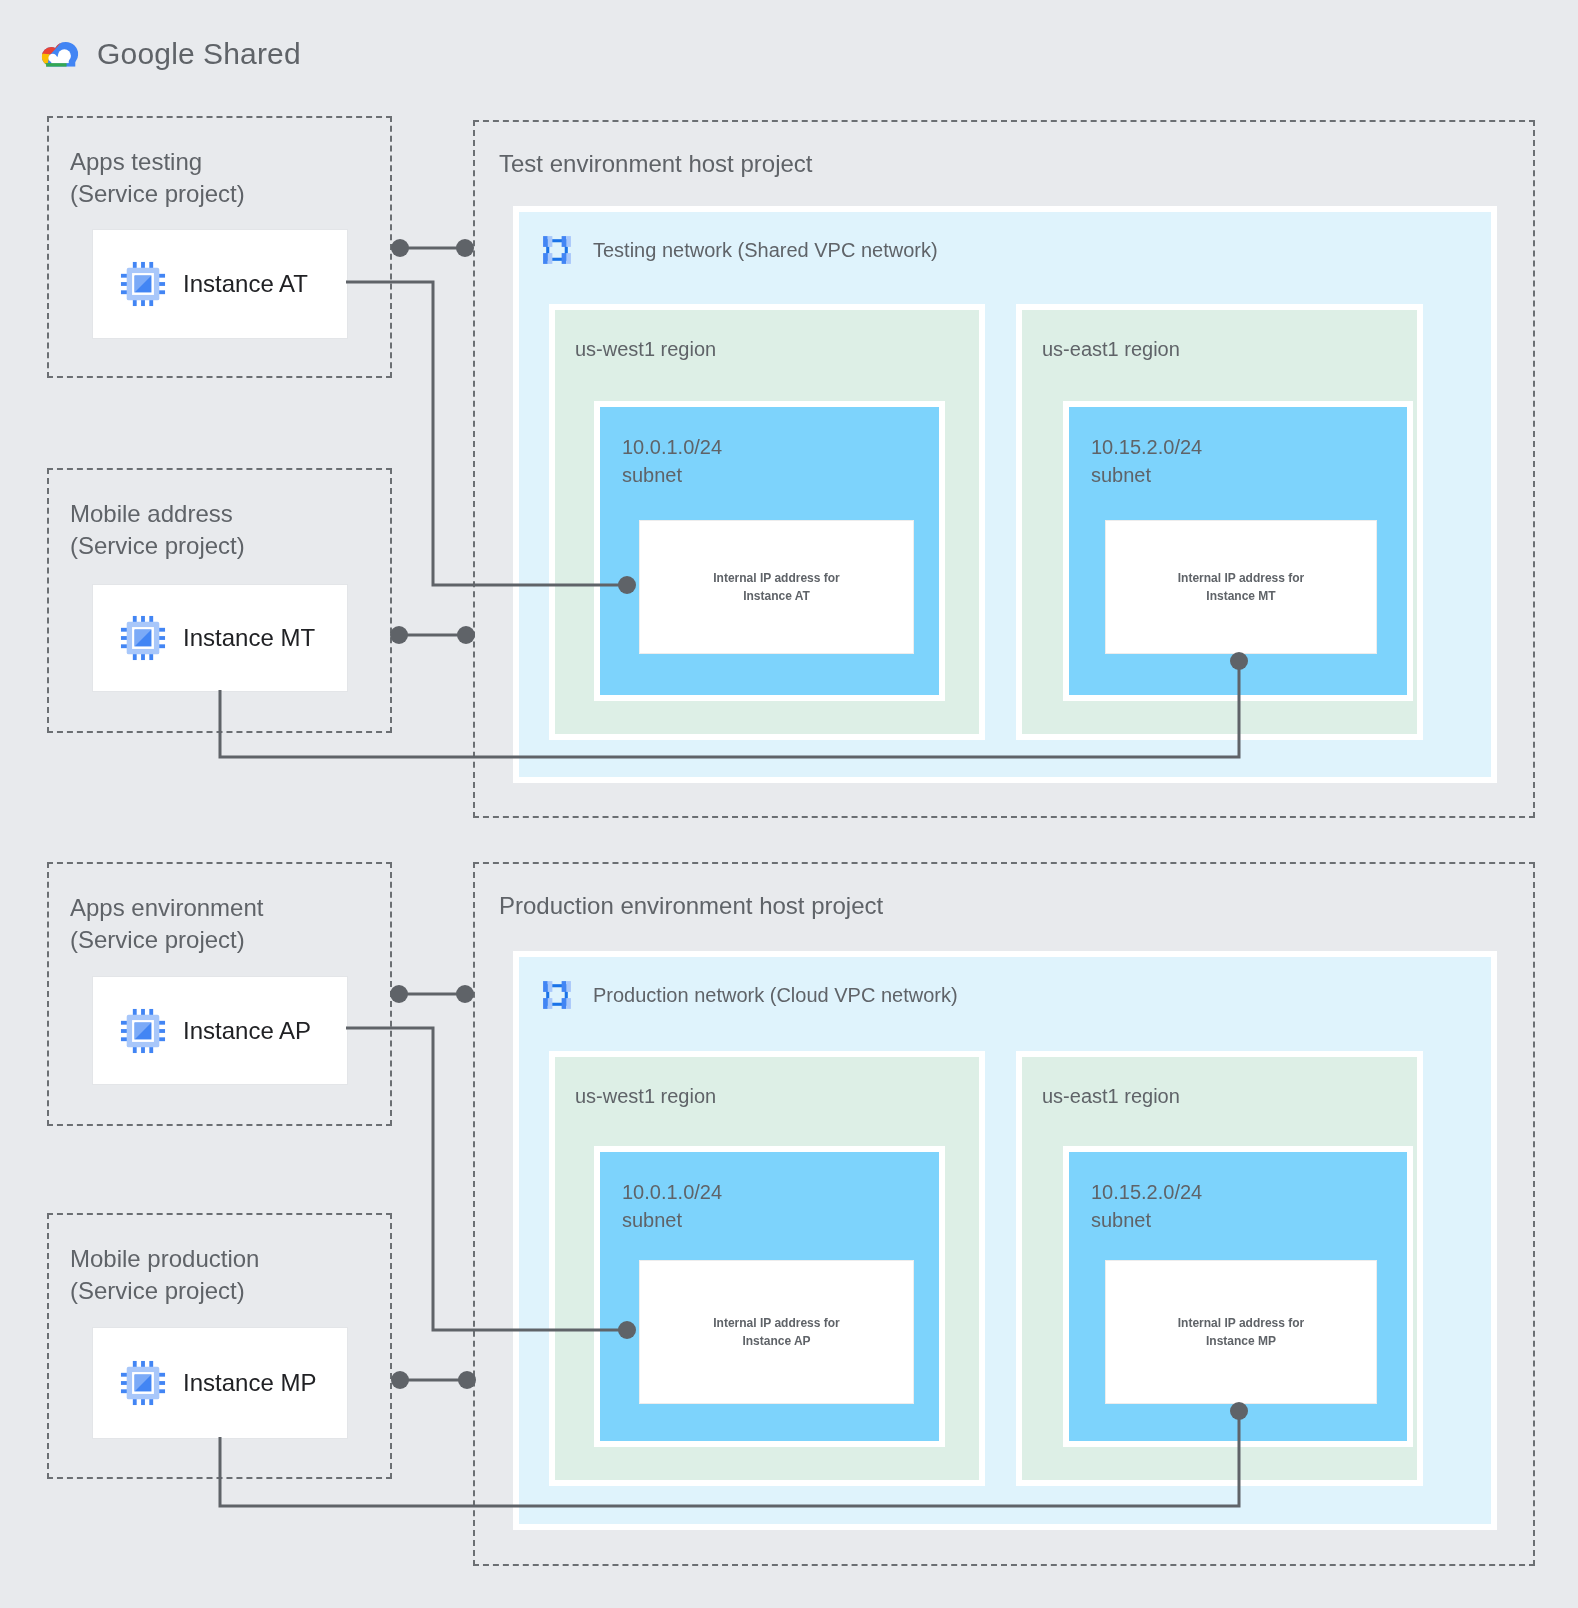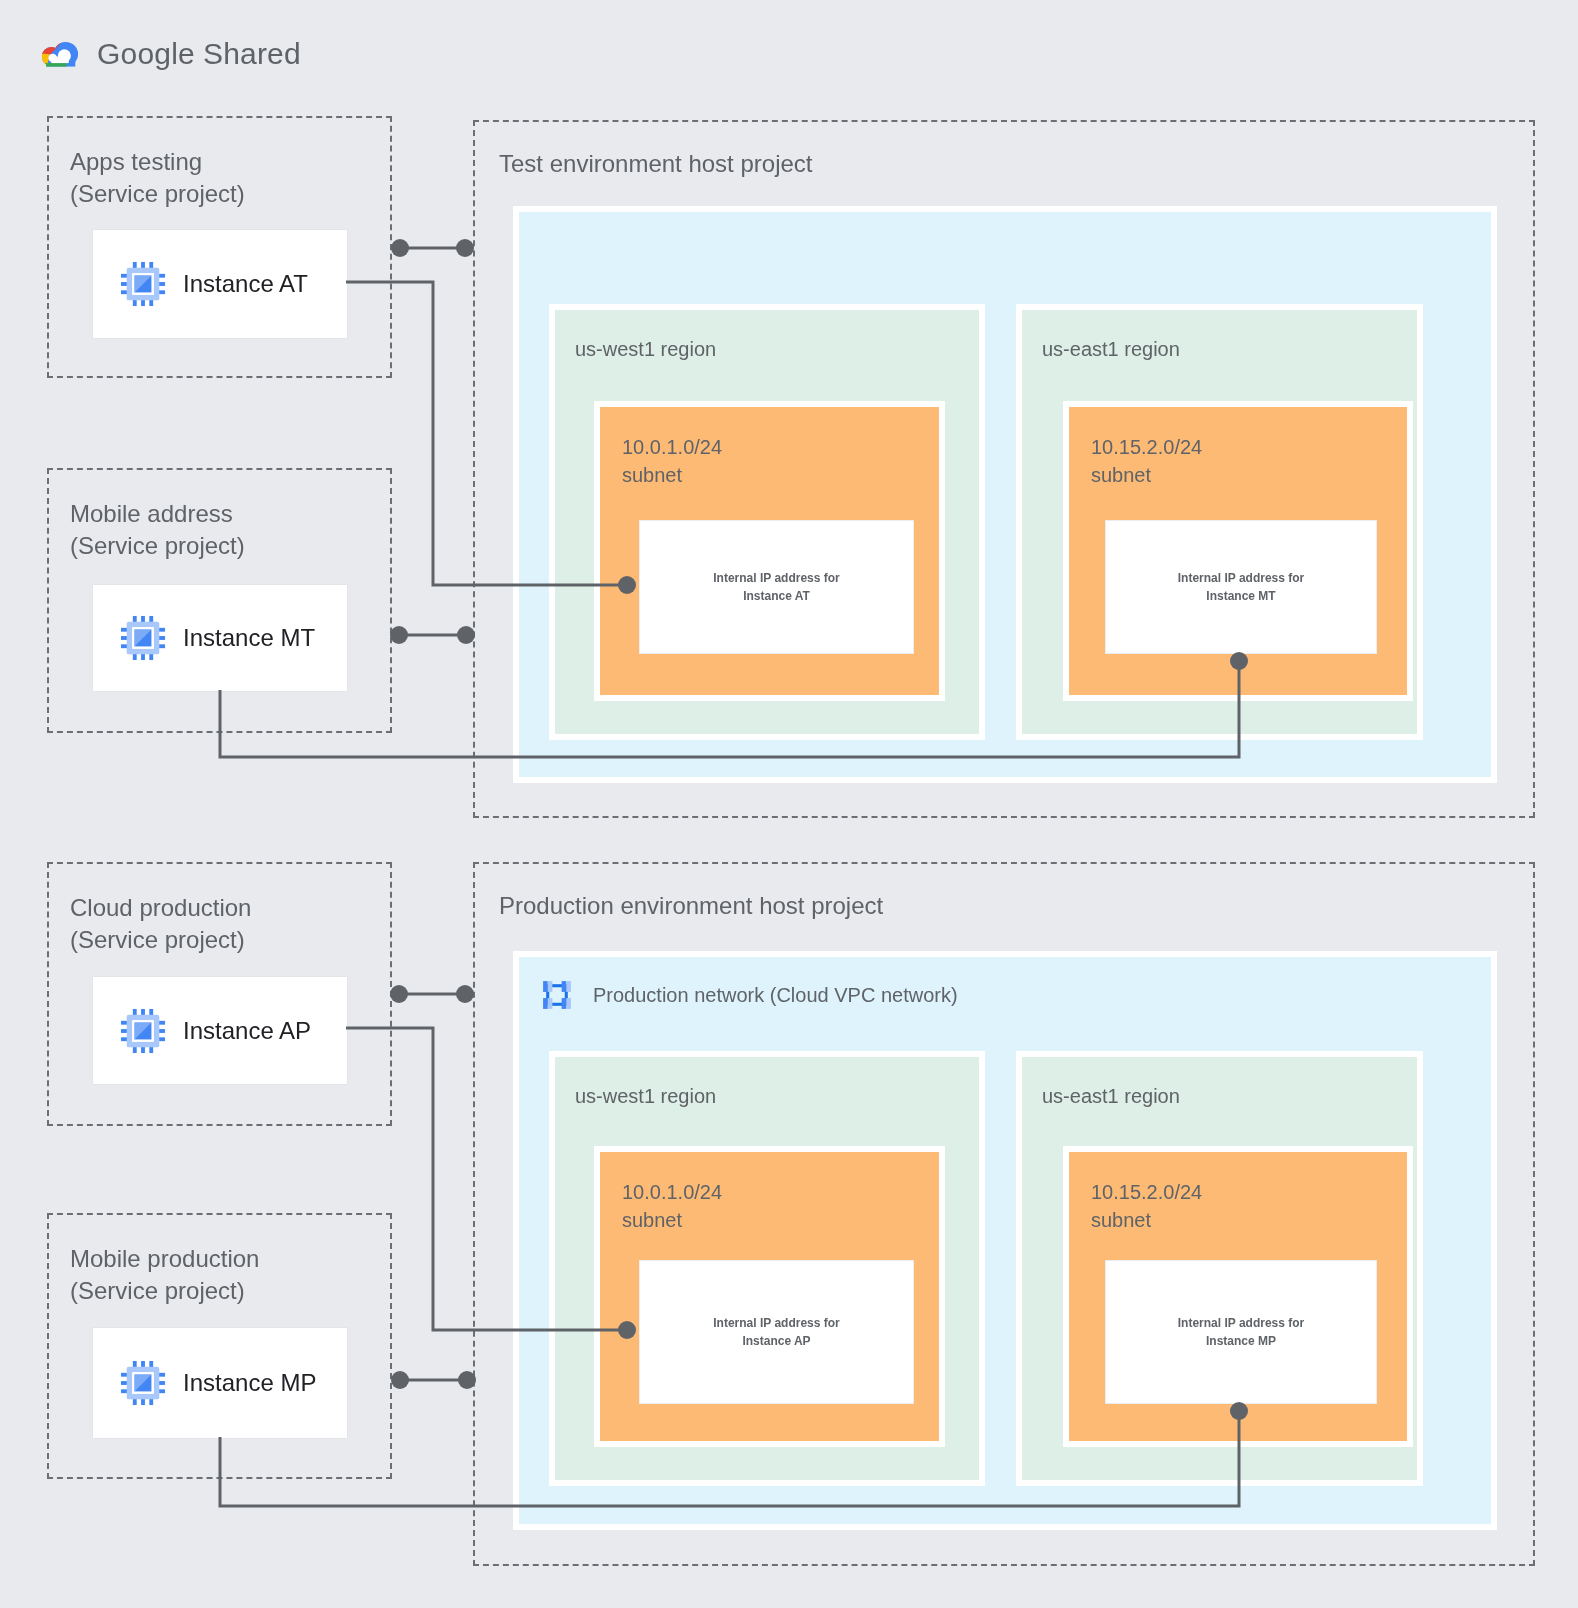--- a/index.html
+++ b/index.html
@@ -17,21 +17,21 @@
                  display:flex;align-items:center;padding-left:27px;gap:17px;}
   .instance-label{font-size:24px;color:#202124;}
 
   .vpc-box{position:absolute;background:#dff3fc;box-shadow:0 0 0 6px #ffffff;}
   .vpc-header{position:absolute;left:21px;top:21px;display:flex;align-items:center;gap:19px;}
   .vpc-header .net-label{font-size:20px;color:#5f6368;}
 
   .region-box{position:absolute;background:#ddefe6;box-shadow:0 0 0 6px #ffffff;}
   .region-label{position:absolute;left:20px;top:28px;font-size:20px;color:#5f6368;}
 
-  .subnet-box{position:absolute;background:#fdba74;box-shadow:0 0 0 6px #ffffff;}
+  .subnet-box{position:absolute;background:#7dd3fc;box-shadow:0 0 0 6px #ffffff;}
   .subnet-label{position:absolute;left:22px;top:26px;font-size:20px;line-height:1.4;color:#5f6368;}
 
   .ip-box{position:absolute;background:#ffffff;border:1px solid #ededed;box-sizing:border-box;
           display:flex;flex-direction:column;align-items:center;justify-content:center;
           font-size:12px;font-weight:700;color:#5f6368;line-height:1.5;text-align:center;}
 
   .overlay{position:absolute;left:0;top:0;pointer-events:none;}
 </style>
 </head>
 <body>
@@ -118,20 +118,34 @@
         <rect x="7.6" y="7.6" width="8.8" height="8.8" fill="#4285f4"></rect>
         <polygon points="7.6,7.6 16.4,7.6 7.6,16.4" fill="#7baaf7"></polygon>
       </svg>
       <span class="instance-label">Instance MT</span>
     </div>
   </div>
 
   <div class="dashed-box" style="left:473px;top:120px;width:1062px;height:698px;">
     <div class="proj-title" style="left:24px;top:26px;">Test environment host project</div>
     <div class="vpc-box" style="left:44px;top:90px;width:972px;height:565px;">
+      <div class="vpc-header">
+        <svg width="34" height="34" viewBox="0 0 44 44">
+          <rect x="10" y="10" width="24" height="24" fill="none" stroke="#1a73e8" stroke-width="4"></rect>
+          <rect x="4" y="4" width="6" height="14" fill="#4285f4"></rect>
+            <rect x="10" y="4" width="6" height="14" fill="#a8c7fa"></rect>
+          <rect x="28" y="4" width="6" height="14" fill="#4285f4"></rect>
+            <rect x="34" y="4" width="6" height="14" fill="#a8c7fa"></rect>
+          <rect x="4" y="26" width="6" height="14" fill="#4285f4"></rect>
+            <rect x="10" y="26" width="6" height="14" fill="#a8c7fa"></rect>
+          <rect x="28" y="26" width="6" height="14" fill="#4285f4"></rect>
+            <rect x="34" y="26" width="6" height="14" fill="#a8c7fa"></rect>
+        </svg>
+        <span class="net-label">Testing network (Shared VPC network)</span>
+      </div>
 
       <div class="region-box" style="left:36px;top:98px;width:424px;height:424px;">
         <div class="region-label">us-west1 region</div>
         <div class="subnet-box" style="left:45px;top:97px;width:339px;height:288px;">
           <div class="subnet-label">
             <div>10.0.1.0/24</div>
             <div>subnet</div>
           </div>
           <div class="ip-box" style="left:39px;top:113px;width:275px;height:134px;">
             <div>Internal IP address for</div>
@@ -151,21 +165,21 @@
             <div>Internal IP address for</div>
             <div>Instance MT</div>
           </div>
         </div>
       </div>
     </div>
   </div>
 
   <div class="dashed-box" style="left:47px;top:862px;width:345px;height:264px;">
     <div class="proj-title">
-      <div>Cloud production</div>
+      <div>Apps environment</div>
       <div>(Service project)</div>
     </div>
     <div class="instance-card" style="left:43px;top:112px;width:256px;height:109px;">
       <svg width="46" height="46" viewBox="0 0 24 24">
         <g fill="#4285f4">
           <rect x="6.7" y="0.5" width="2" height="3.4"></rect>
             <rect x="11" y="0.5" width="2" height="3.4"></rect>
             <rect x="15.3" y="0.5" width="2" height="3.4"></rect>
           <rect x="6.7" y="20.1" width="2" height="3.4"></rect>
             <rect x="11" y="20.1" width="2" height="3.4"></rect>

